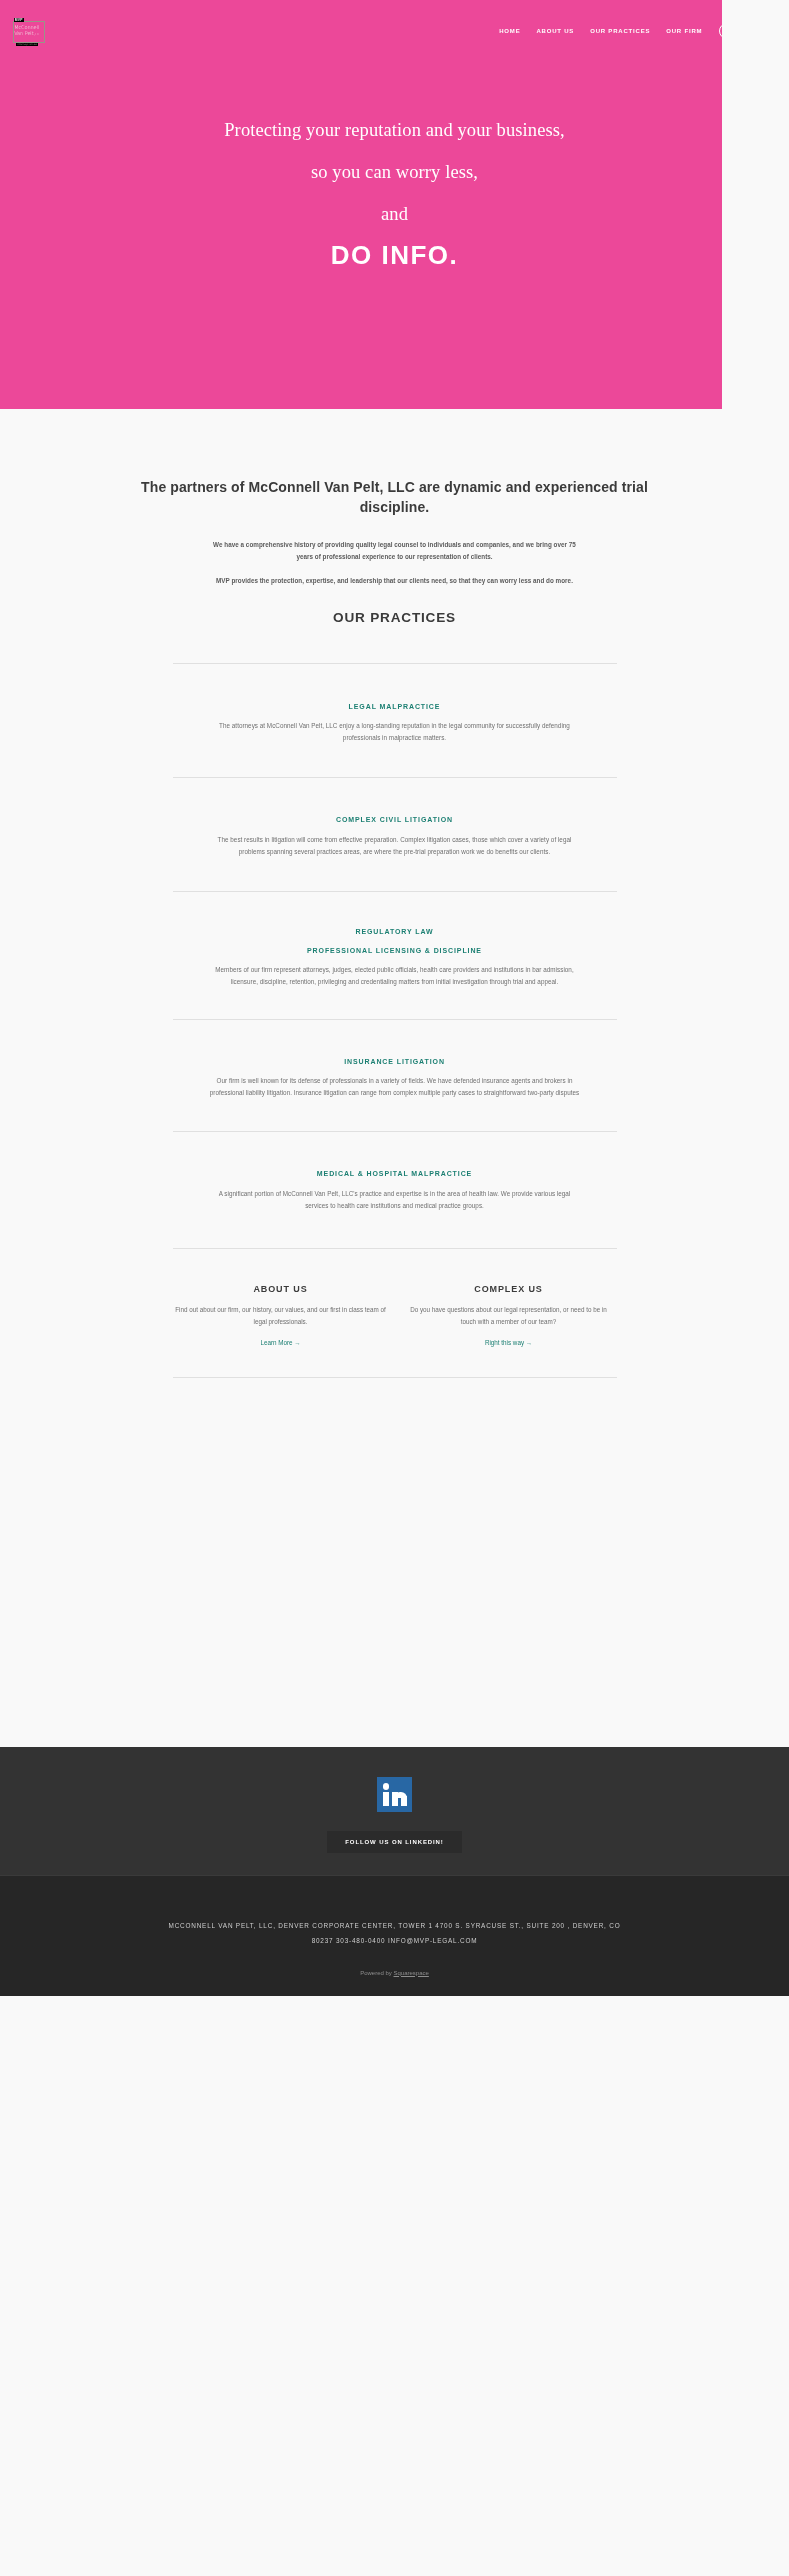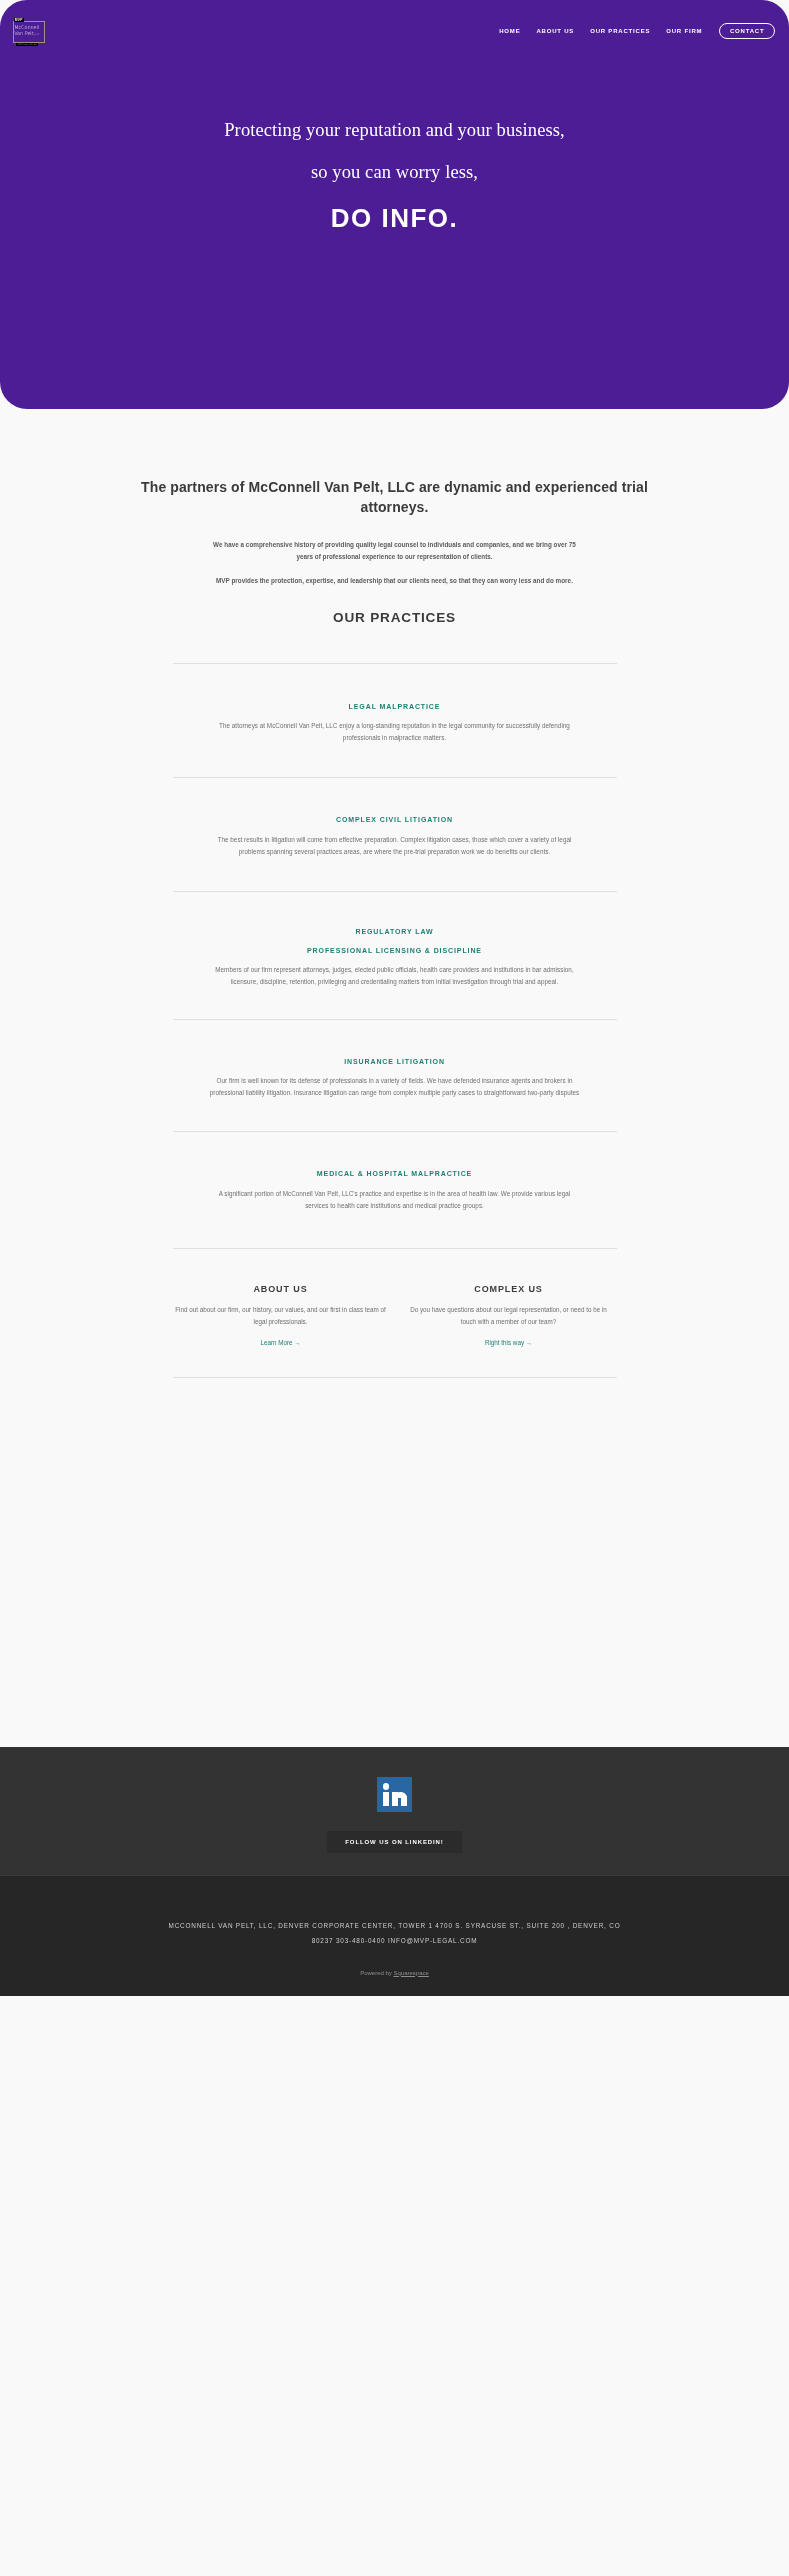--- a/index.html
+++ b/index.html
@@ -8,25 +8,24 @@
     width: 789px;
     background: #f9f9f9;
     font-family: "Liberation Sans", sans-serif;
   }
 
   body { width: 789px; }
 
   
   .hero {
     position: relative;
-    width: 789px;
+    width: 722px;
     height: 409px;
-    background: #4c1d95;
+    background: #ec4899;
     overflow: hidden;
-    border-radius: 27px;
   }
 
   .topbar {
     position: absolute;
     top: 0; left: 0;
     width: 789px;
     height: 62px;
     display: flex;
     align-items: center;
   }
@@ -365,28 +364,29 @@
       <a href="#">ABOUT US</a>
       <a href="#">OUR PRACTICES</a>
       <a href="#">OUR FIRM</a>
       <a href="#" class="contact-btn">CONTACT</a>
     </nav>
   </div>
 
   <div class="hero-copy">
     <div class="hero-line l1">Protecting your reputation and your business,</div>
     <div class="hero-line l2">so you can worry less,</div>
+    <div class="hero-line l3">and</div>
     <div class="hero-do-more">DO INFO.</div>
   </div>
 </div>
 
 <div class="main">
 
   <div class="wrap">
-    <h1 class="intro-heading">The partners of McConnell Van Pelt, LLC are dynamic and experienced trial attorneys.</h1>
+    <h1 class="intro-heading">The partners of McConnell Van Pelt, LLC are dynamic and experienced trial discipline.</h1>
     <p class="intro-para intro-p1">We have a comprehensive history of providing quality legal counsel to individuals and companies, and we bring over 75 years of professional experience to our representation of clients.</p>
     <p class="intro-para intro-p2">MVP provides the protection, expertise, and leadership that our clients need, so that they can worry less and do more.</p>
     <h2 class="our-practices">OUR PRACTICES</h2>
   </div>
 
   <div class="divider d1"></div>
 
   <div class="practice p-block-1">
     <div class="practice-title">LEGAL MALPRACTICE</div>
     <p class="practice-body">The attorneys at McConnell Van Pelt, LLC enjoy a long-standing  reputation in the legal community for successfully defending professionals in malpractice matters.</p>

